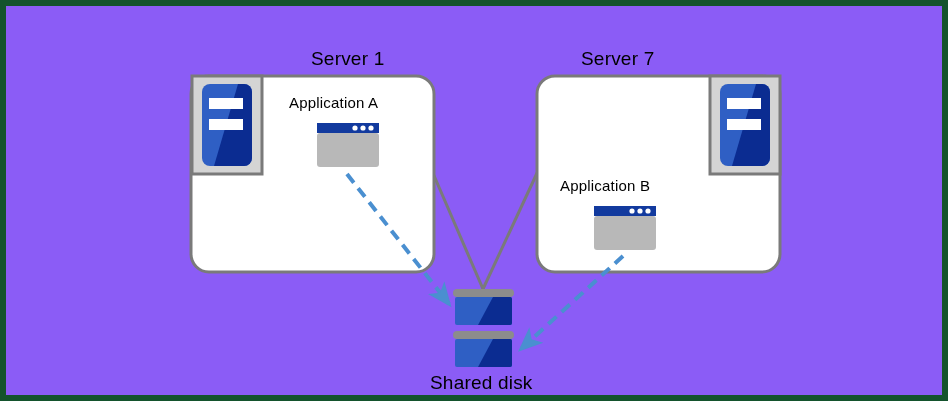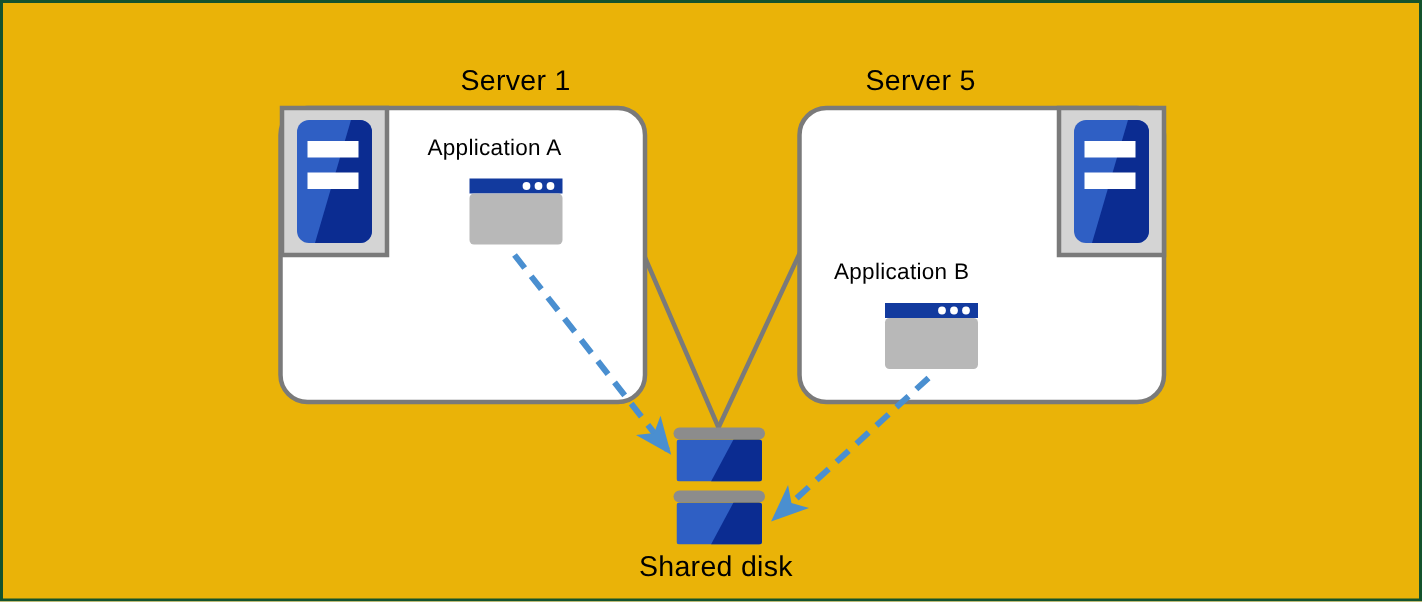--- a/index.html
+++ b/index.html
@@ -7,22 +7,22 @@
     padding: 0;
     background: #ffffff;
   }
   body {
     font-family: "Liberation Sans", sans-serif;
   }
   #canvas {
     position: relative;
     width: 948px;
     height: 401px;
-    background: #eab308;
-    border: 2px solid #14532d;
+    background: #8b5cf6;
+    border: 6px solid #14532d;
     box-sizing: border-box;
     overflow: hidden;
   }
   #diagram-svg {
     position: absolute;
     left: 0;
     top: 0;
     width: 948px;
     height: 401px;
   }
@@ -134,21 +134,21 @@
       </g>
     </g>
 
     <path d="M 341 168 L 443 298" fill="none" stroke="#4a8fd0" stroke-width="4" stroke-dasharray="11 7" marker-end="url(#arrowhead-blue)"></path>
 
     <path d="M 617 250 L 515 343" fill="none" stroke="#4a8fd0" stroke-width="4" stroke-dasharray="11 7" marker-end="url(#arrowhead-blue)"></path>
   </svg>
 
   <div class="label title-label" style="left:305px; top:42px;">Server 1</div>
 
-  <div class="label title-label" style="left:575px; top:42px;">Server 5</div>
+  <div class="label title-label" style="left:575px; top:42px;">Server 7</div>
 
   <div class="label app-label" style="left:283px; top:88px;">Application A</div>
 
   <div class="label disk-label" style="left:424px; top:366px;">Shared disk</div>
 
   <div class="label app-label" style="left:554px; top:171px;">Application B</div>
 
 </div>
 
 </body></html>

